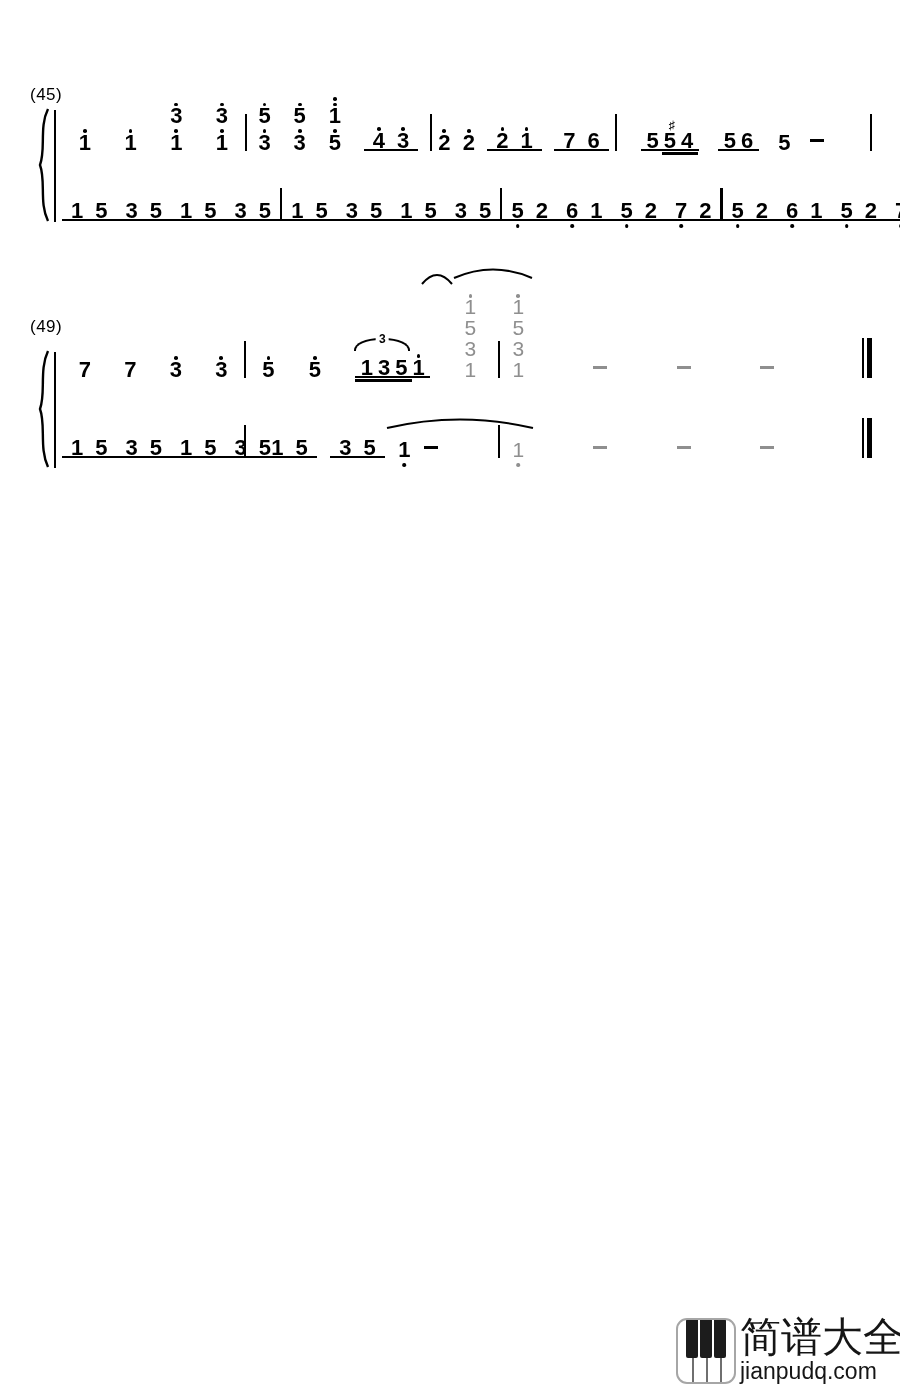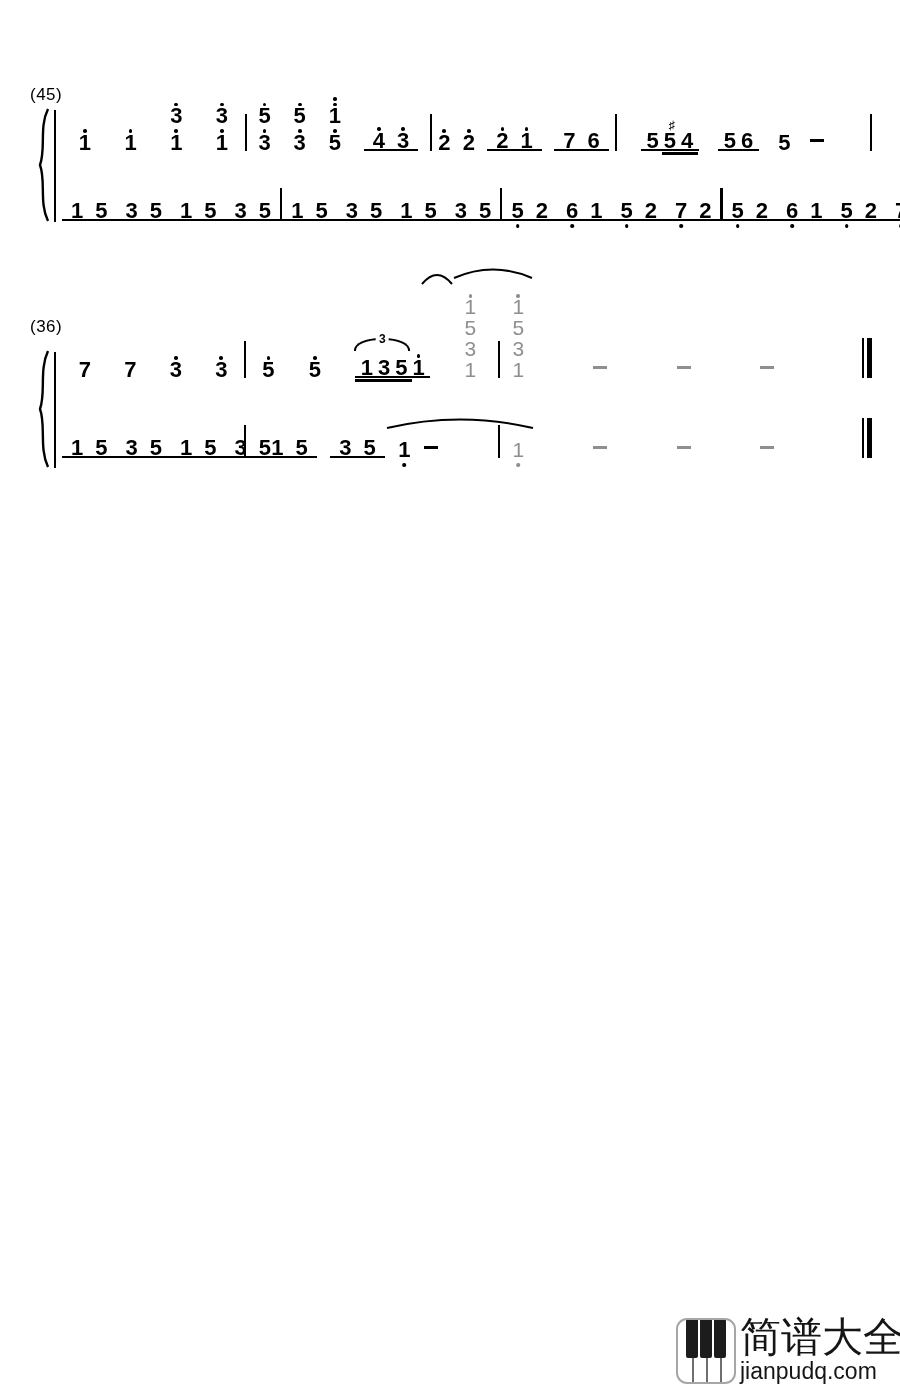--- a/index.html
+++ b/index.html
@@ -467,21 +467,21 @@
               <b class="dg">7</b>
             </span>
             <i class="bdot"></i>
           </span>
         </span>
       </span>
     </div>
 </div>
 
 <div class="sys s49" id="sys49">
-  <span class="lbl">(36)</span>
+  <span class="lbl">(49)</span>
   <svg class="brace" width="18" height="120" viewBox="0 0 18 120">
     <path d="M14,2 C5,21 12,44 6,60 C12,76 5,99 14,118" fill="none" stroke="#000" stroke-width="2.4"></path>
   </svg>
   <span class="startbar"></span>
 
   <div class="row mel">
       <span class="measure m0">
         <span class="tk">
           <span class="cell">
             <b class="dg">7</b>

